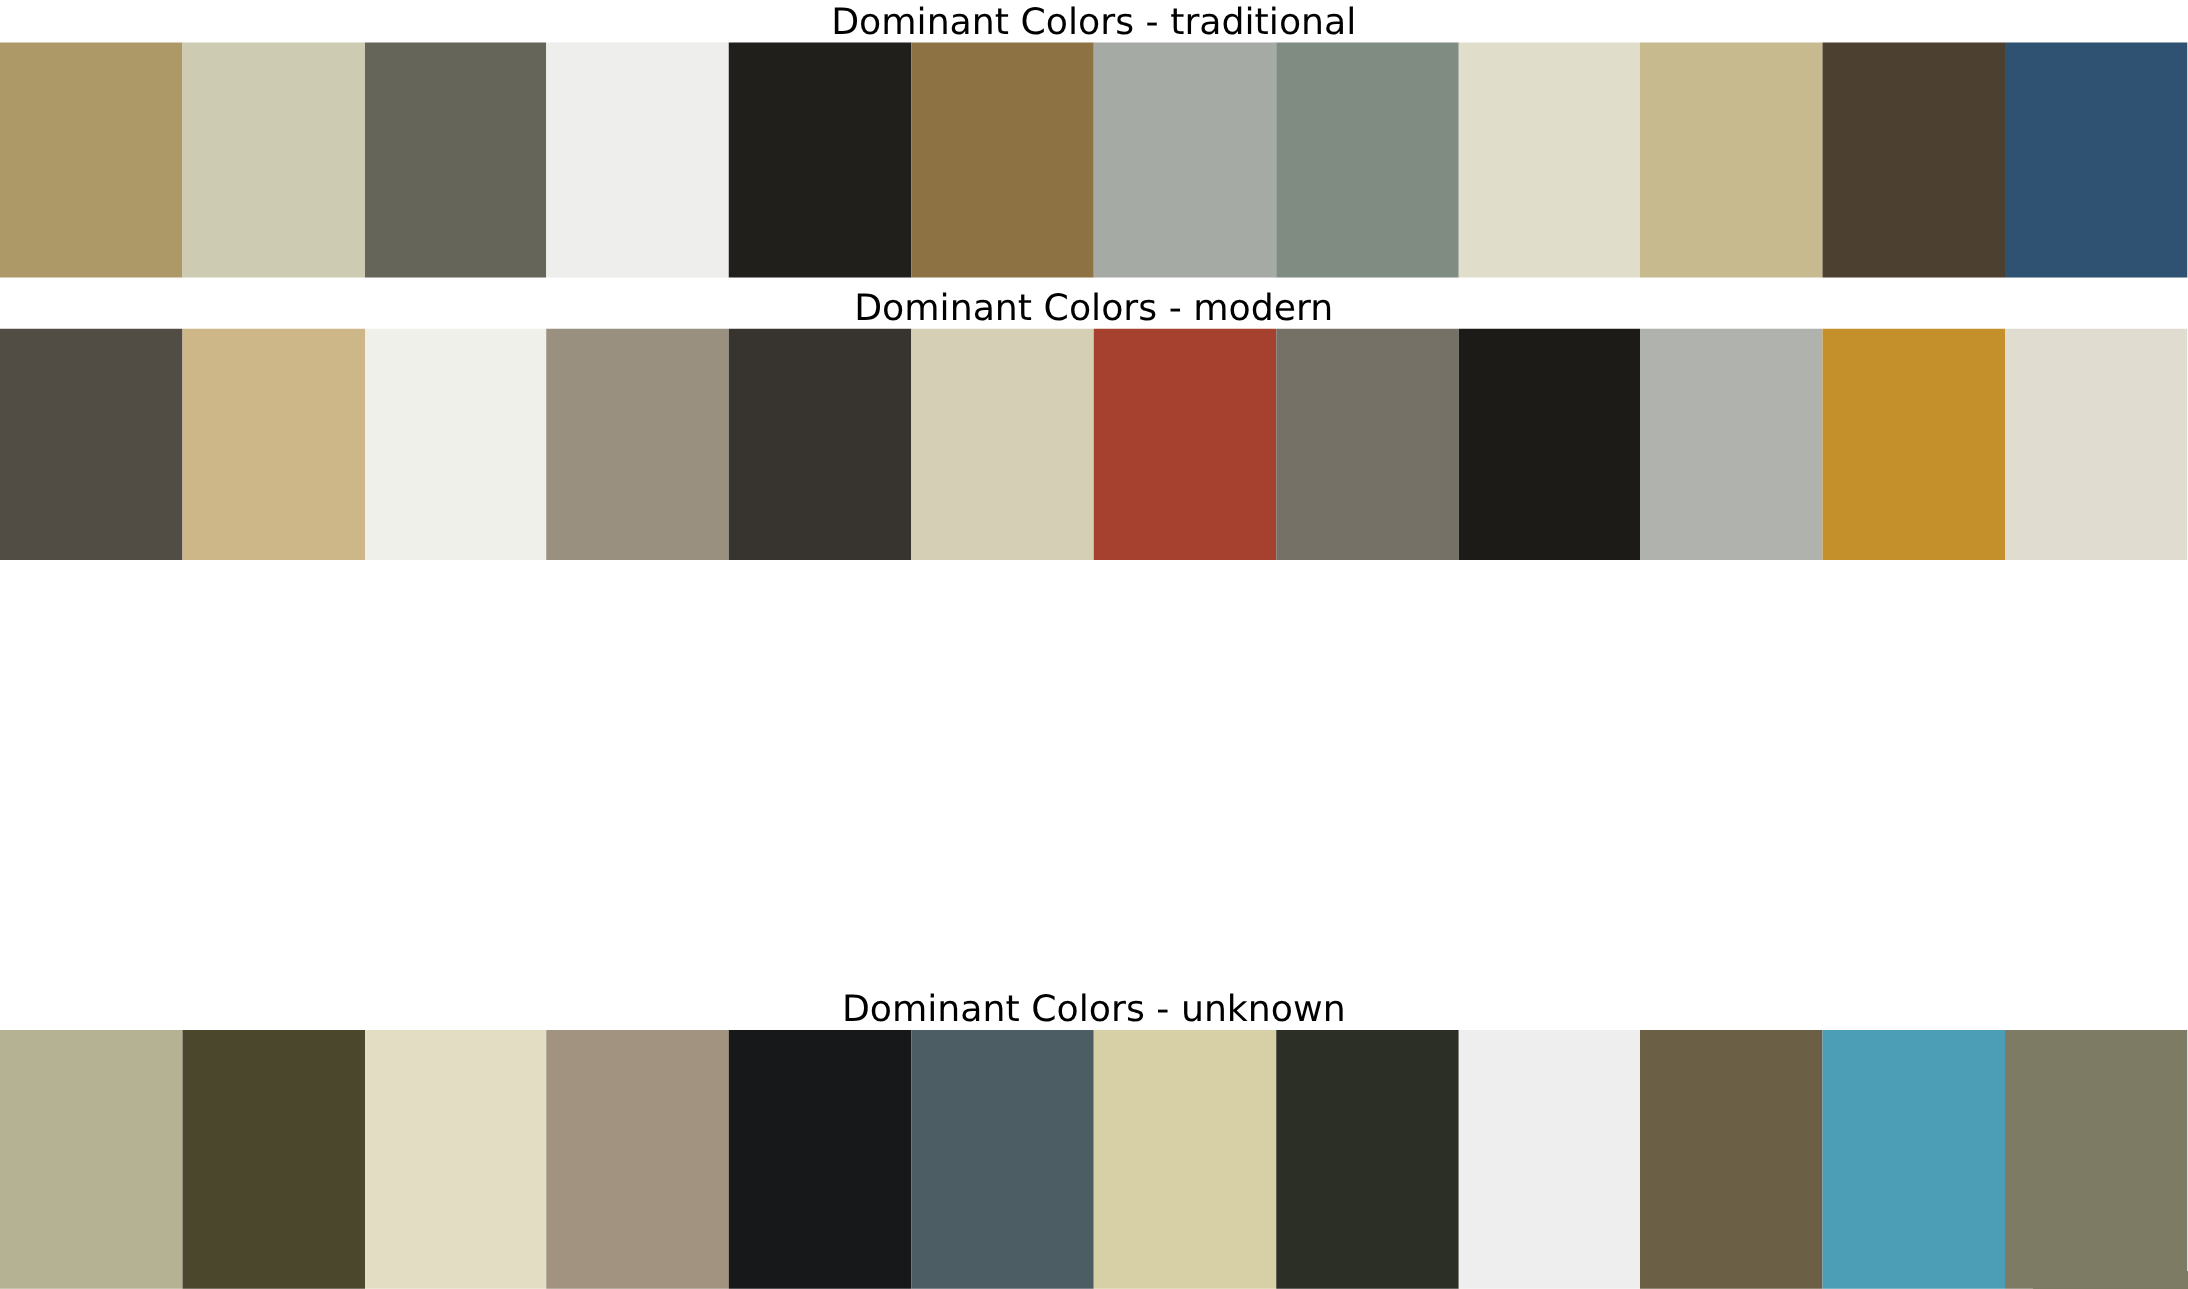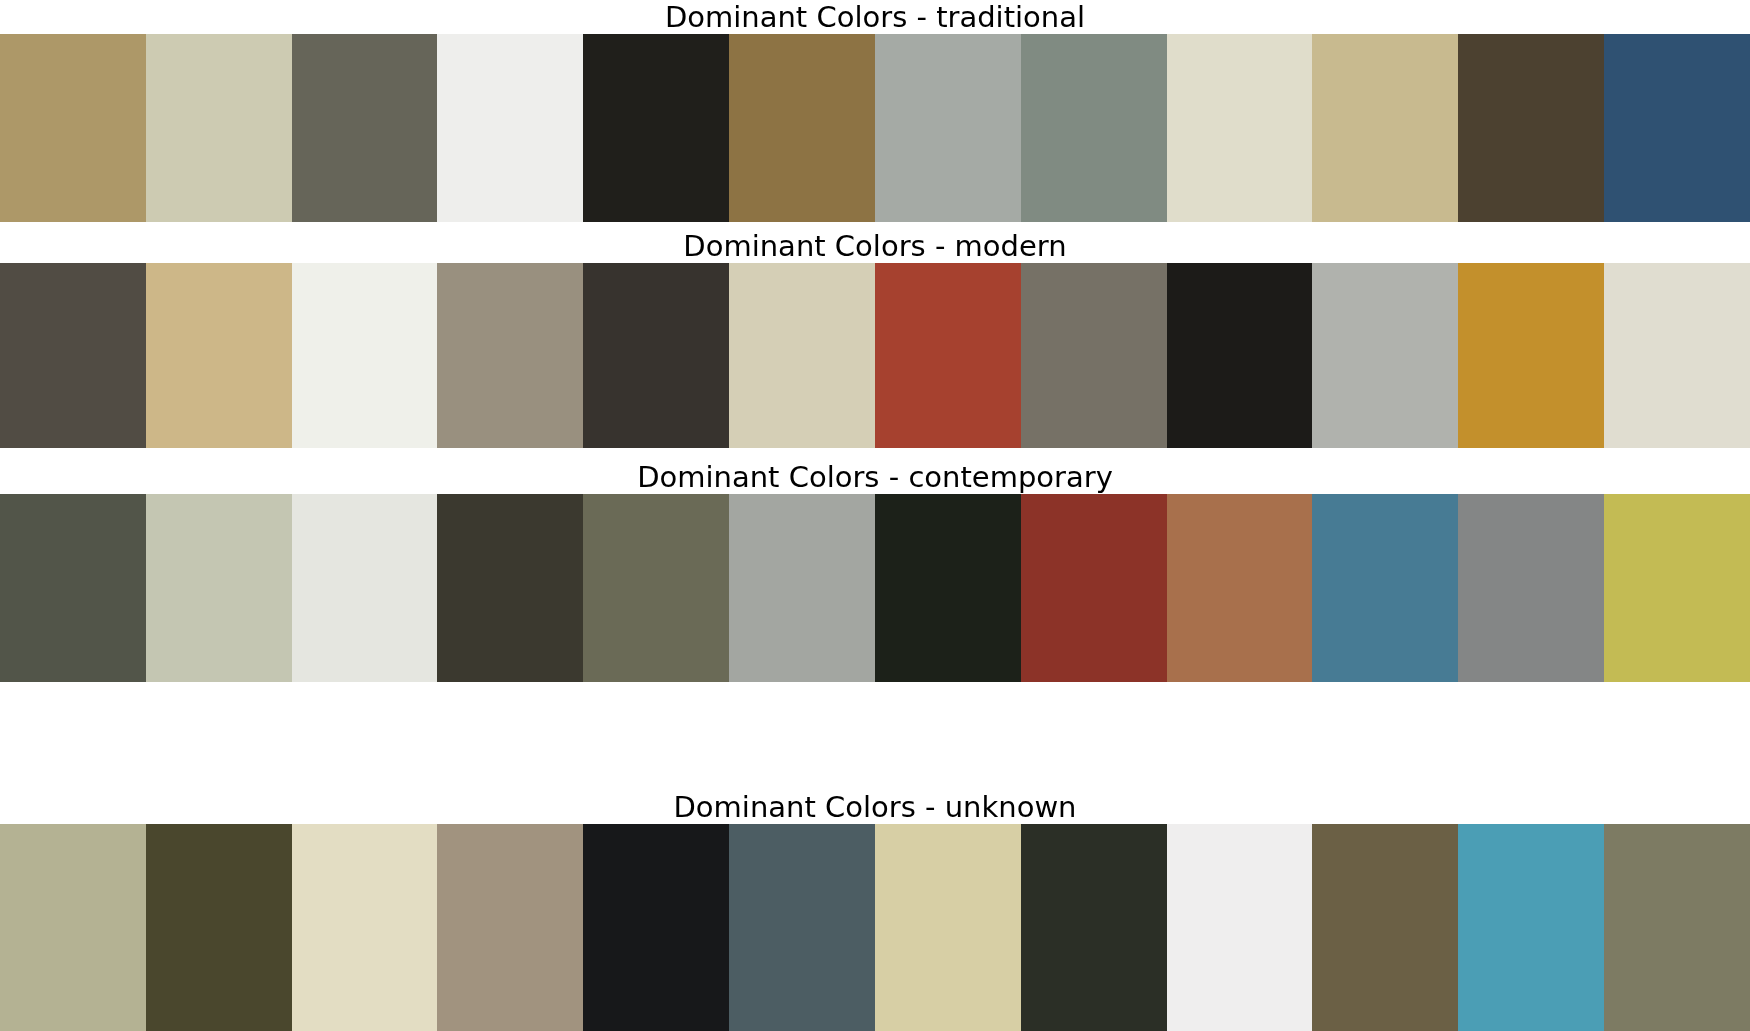--- a/index.html
+++ b/index.html
@@ -97,37 +97,20 @@
         <div class="swatch" title="#d5cfb6" style="background-color: rgb(213, 207, 182);"></div>
         <div class="swatch" title="#a6412f" style="background-color: rgb(166, 65, 47);"></div>
         <div class="swatch" title="#767166" style="background-color: rgb(118, 113, 102);"></div>
         <div class="swatch" title="#1c1b18" style="background-color: rgb(28, 27, 24);"></div>
         <div class="swatch" title="#b0b2ad" style="background-color: rgb(176, 178, 173);"></div>
         <div class="swatch" title="#c3902c" style="background-color: rgb(195, 144, 44);"></div>
         <div class="swatch" title="#e0ddd0" style="background-color: rgb(224, 221, 208);"></div>
       </div>
   </div>
 
-  <div class="panel" id="panel-2">
-    <div class="panel-title">Dominant Colors - contemporary</div>
-    <div class="swatch-strip" id="strip-2">
-        <div class="swatch" title="#525549" style="background-color: rgb(82, 85, 73);"></div>
-        <div class="swatch" title="#c4c6b2" style="background-color: rgb(196, 198, 178);"></div>
-        <div class="swatch" title="#e5e6e0" style="background-color: rgb(229, 230, 224);"></div>
-        <div class="swatch" title="#3b392f" style="background-color: rgb(59, 57, 47);"></div>
-        <div class="swatch" title="#6a6a56" style="background-color: rgb(106, 106, 86);"></div>
-        <div class="swatch" title="#a3a6a1" style="background-color: rgb(163, 166, 161);"></div>
-        <div class="swatch" title="#1c2119" style="background-color: rgb(28, 33, 25);"></div>
-        <div class="swatch" title="#8c3328" style="background-color: rgb(140, 51, 40);"></div>
-        <div class="swatch" title="#a8704c" style="background-color: rgb(168, 112, 76);"></div>
-        <div class="swatch" title="#477b94" style="background-color: rgb(71, 123, 148);"></div>
-        <div class="swatch" title="#848686" style="background-color: rgb(132, 134, 134);"></div>
-        <div class="swatch" title="#c3bb54" style="background-color: rgb(195, 187, 84);"></div>
-      </div>
-  </div>
 
   <div class="panel" id="panel-3">
     <div class="panel-title">Dominant Colors - unknown</div>
     <div class="swatch-strip" id="strip-3">
         <div class="swatch" title="#b4b293" style="background-color: rgb(180, 178, 147);"></div>
         <div class="swatch" title="#4a472d" style="background-color: rgb(74, 71, 45);"></div>
         <div class="swatch" title="#e3ddc3" style="background-color: rgb(227, 221, 195);"></div>
         <div class="swatch" title="#a1937f" style="background-color: rgb(161, 147, 127);"></div>
         <div class="swatch" title="#17181a" style="background-color: rgb(23, 24, 26);"></div>
         <div class="swatch" title="#4c5d63" style="background-color: rgb(76, 93, 99);"></div>

